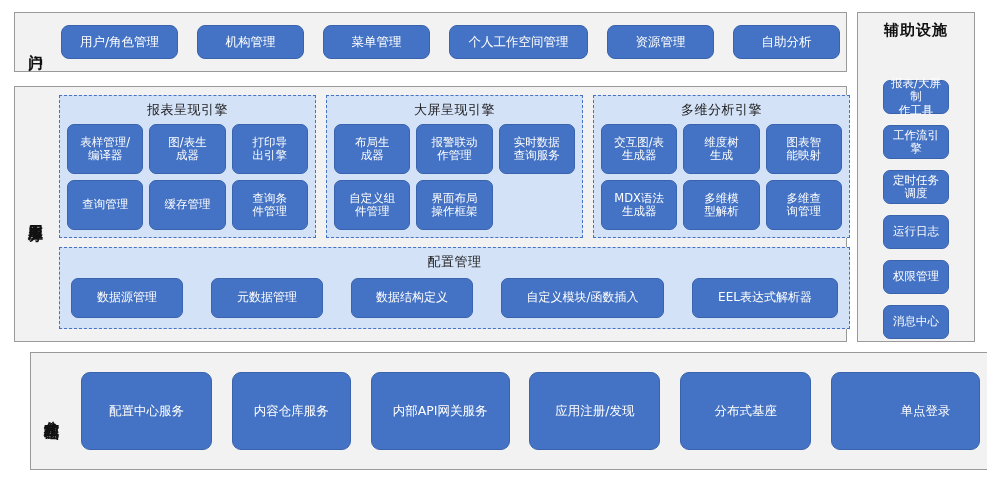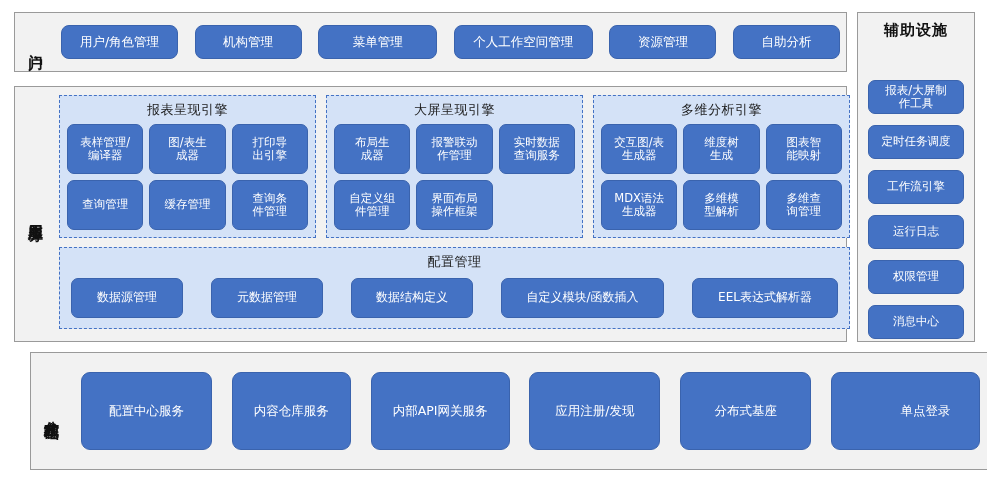--- a/index.html
+++ b/index.html
@@ -70,21 +70,21 @@
     gap:32px;
   }
   #aux-band .aux-title{
     font-weight:bold;font-size:15px;color:#111;
     margin:2px 0 8px 0;letter-spacing:1px;
   }
   #aux-band .aux-list{
     display:flex;flex-direction:column;gap:11px;width:100%;
     align-items:center;
   }
-  #aux-band .btn{width:96px;height:34px;font-size:11.5px;border-radius:7px;}
+  #aux-band .btn{width:66px;height:34px;font-size:11.5px;border-radius:7px;}
 
   
   #app-band{left:14px;top:86px;width:833px;height:256px;}
   #app-band .band-label{width:40px;}
   #app-band .band-body{
     flex-direction:column;justify-content:flex-start;
     padding:8px 8px 8px 4px;gap:9px;
   }
   .engines-row{display:flex;gap:10px;width:100%;}
   .panel{
@@ -118,34 +118,34 @@
 
 <div class="canvas">
 
   <div class="band" id="portal-band">
     <div class="band-label">
       <span>门户</span>
     </div>
     <div class="band-body" id="portal-items">
         <div class="btn" style="width: 117px;">用户/角色管理</div>
         <div class="btn" style="width: 107px;">机构管理</div>
-        <div class="btn" style="width: 119px;">菜单管理</div>
+        <div class="btn" style="width: 107px;">菜单管理</div>
         <div class="btn" style="width: 139px;">个人工作空间管理</div>
         <div class="btn" style="width: 107px;">资源管理</div>
         <div class="btn" style="width: 107px;">自助分析</div>
       </div>
   </div>
 
   <div class="band" id="aux-band">
     <div class="aux-title">辅助设施</div>
     <div class="aux-list" id="aux-items">
         <div class="btn">报表/大屏制
 作工具</div>
+        <div class="btn">工作流引擎</div>
         <div class="btn">定时任务调度</div>
-        <div class="btn">工作流引擎</div>
         <div class="btn">运行日志</div>
         <div class="btn">权限管理</div>
         <div class="btn">消息中心</div>
       </div>
   </div>
 
   <div class="band" id="app-band">
     <div class="band-label">
       <span>应用服务</span>
     </div>

